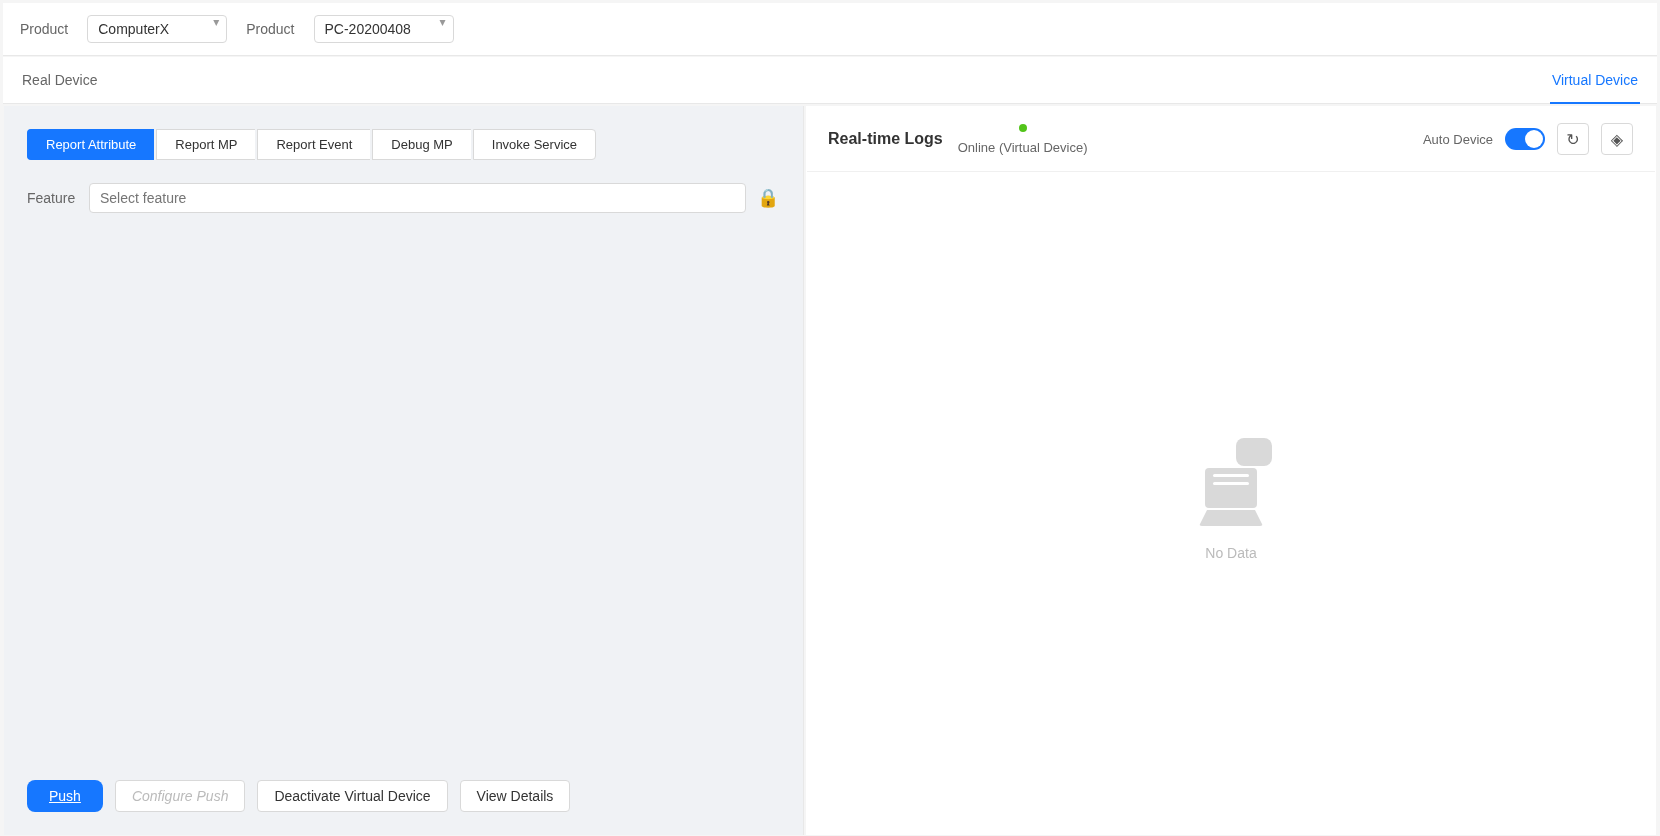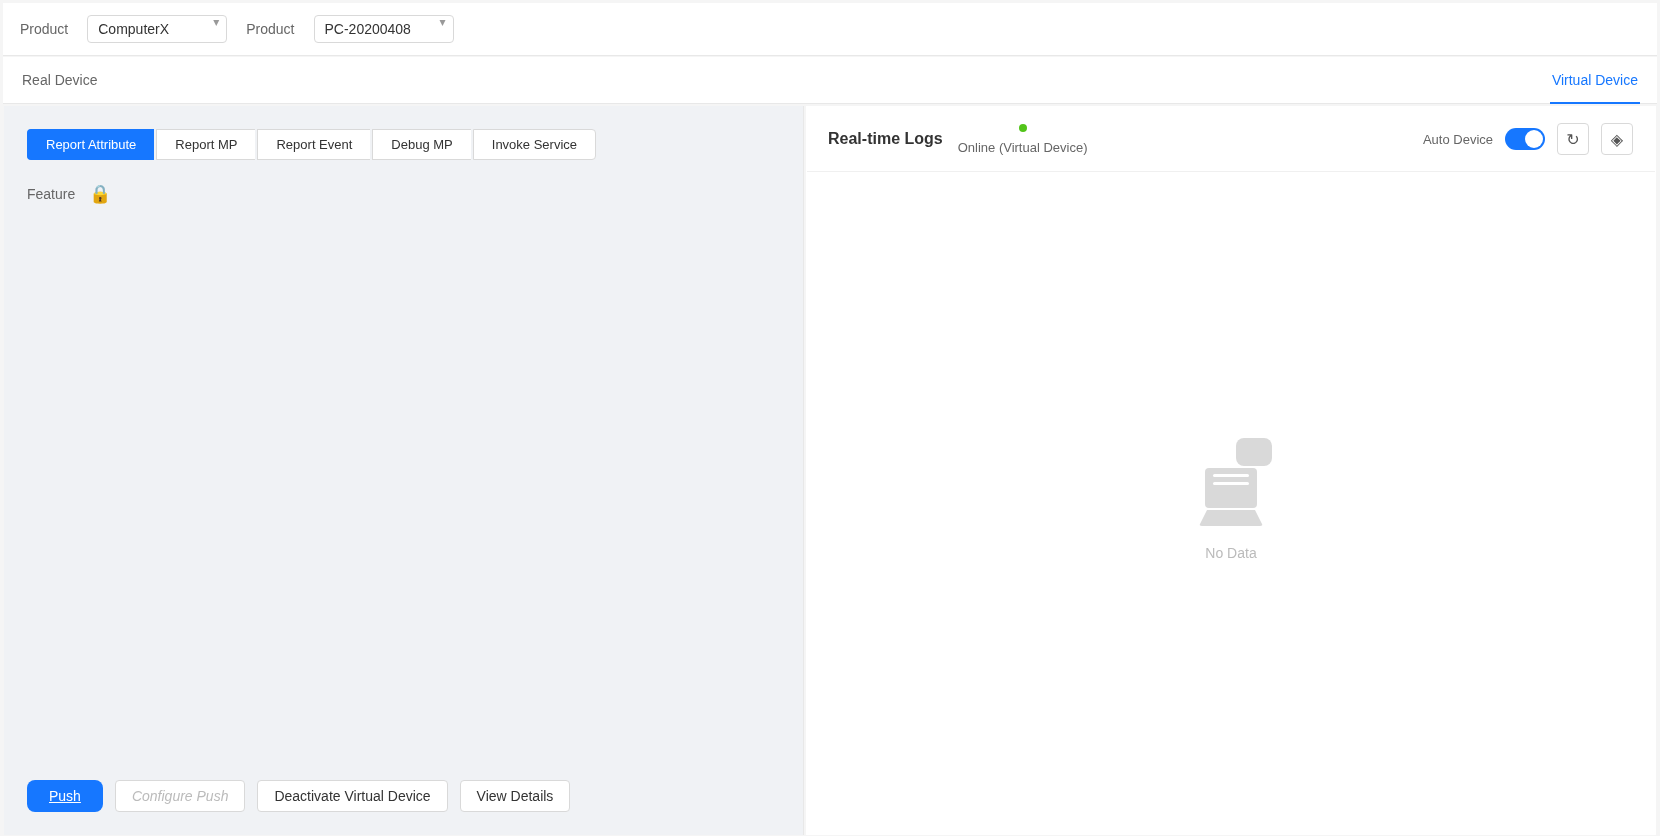--- a/index.html
+++ b/index.html
@@ -346,20 +346,21 @@
     <div class="sub-tabs">
       <div class="sub-tab active">Report Attribute</div>
       <div class="sub-tab">Report MP</div>
       <div class="sub-tab">Report Event</div>
       <div class="sub-tab">Debug MP</div>
       <div class="sub-tab">Invoke Service</div>
     </div>
 
     <div class="feature-row">
       <span class="feature-label">Feature</span>
+      <input class="feature-input" type="text" placeholder="Select feature" style="">
       <span class="lock-icon">🔒</span>
     </div>
 
     <div class="left-spacer"></div>
 
     <div class="bottom-actions">
       <button class="btn-push">Push</button>
       <button class="btn-secondary disabled">Configure Push</button>
       <button class="btn-secondary">Deactivate Virtual Device</button>
       <button class="btn-secondary">View Details</button>

